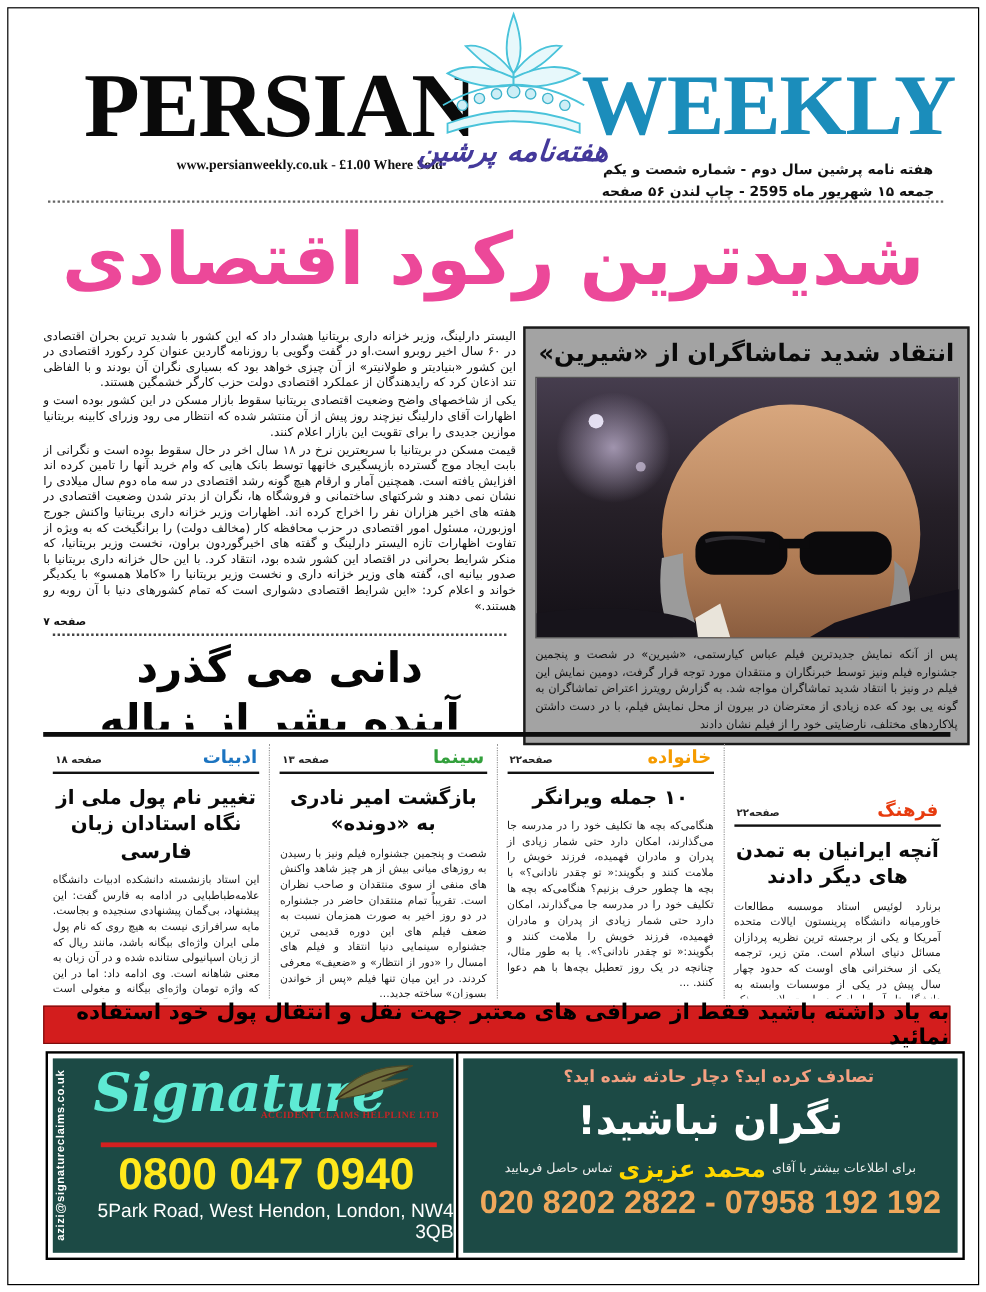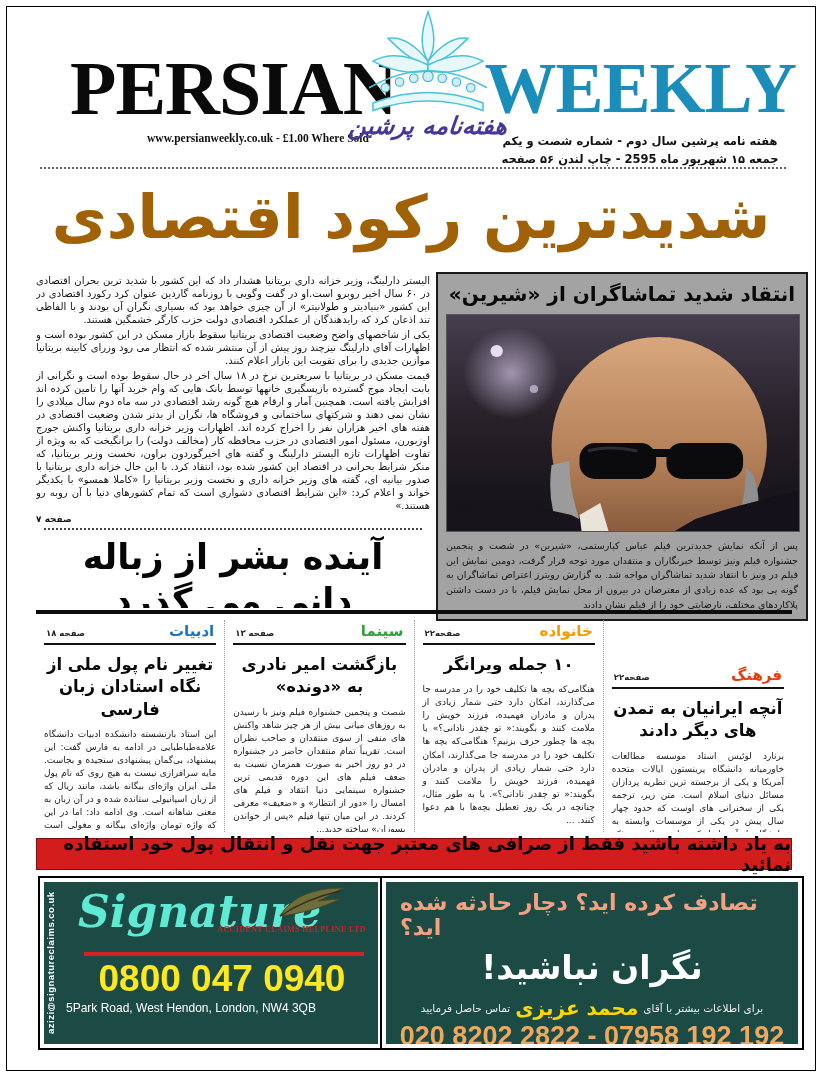--- a/index.html
+++ b/index.html
@@ -16,21 +16,21 @@
   #calligraphy{position:absolute;left:330px;top:112px;width:196px;text-align:center;
      font-size:24px;font-weight:bold;font-style:italic;color:#44399b;transform:skewX(-6deg);}
   #weekly-title{position:absolute;right:26px;top:52px;font-family:"Liberation Serif",serif;
      font-weight:bold;font-size:72px;letter-spacing:-1px;line-height:1;}
   #fa-lines{position:absolute;right:32px;top:132px;width:300px;text-align:center;direction:rtl;
      font-size:11.5px;font-weight:bold;color:#111;line-height:1.6;}
   .dotline1{position:absolute;left:40px;right:36px;top:167px;border-top:2px dotted #666;}
 
   
   #headline{position:absolute;left:16px;right:16px;top:172px;text-align:center;direction:rtl;
-     font-size:60px;font-weight:bold;color:#a16207;line-height:1.5;}
+     font-size:60px;font-weight:bold;color:#ec4899;line-height:1.5;}
 
   
   #left-col{position:absolute;left:36px;top:274px;width:394px;height:334px;overflow:hidden;direction:rtl;}
   .art-p{font-size:10px;line-height:1.3;text-align:justify;color:#111;margin:0 0 2px 0;}
   .pageref{font-size:9px;font-weight:bold;color:#111;text-align:left;margin:1px 0;}
   .dotsep{border-top:2px dotted #444;margin:4px 8px 6px 8px;}
   .sec-headline-big{font-size:35px;font-weight:bold;color:#060606;text-align:center;line-height:1.25;}
 
   
   #photo-box{position:absolute;left:436px;top:272px;width:352px;border:2px solid #1a1a1a;
@@ -69,24 +69,24 @@
      font-family:"Liberation Sans",sans-serif;}
   .sig-logo-row{position:relative;margin:12px 12px 0 34px;height:56px;}
   .sig-script{position:absolute;left:0;top:-8px;font-family:"DejaVu Serif",serif;font-style:italic;
      font-weight:bold;font-size:44px;color:#5eead4;}
   .sig-feather{position:absolute;right:14px;top:-8px;width:74px;height:34px;}
   .sig-tag{position:absolute;right:0;bottom:16px;color:#c42525;font-size:8px;font-weight:bold;
      letter-spacing:.4px;font-family:Liberation Serif, serif;}
   .sig-rule{height:4px;background:#d42020;margin:2px 14px 2px 40px;}
   .sig-phone{text-align:center;color:#ffe81c;font-size:37px;font-weight:bold;line-height:1.15;
      font-family:"Liberation Sans",sans-serif;margin:2px 0 0 22px;}
-  .sig-addr{text-align:left;color:#fff;font-size:12px;margin-left:22px;
+  .sig-addr{text-align:right;color:#fff;font-size:16px;margin-left:22px;
      font-family:"Liberation Sans",sans-serif;}
 
-  .acc-line1{direction:rtl;text-align:left;font-size:22px;font-weight:bold;color:#f4a182;margin-top:8px;margin-left:14px;}
+  .acc-line1{direction:rtl;text-align:center;font-size:14px;font-weight:bold;color:#f4a182;margin-top:8px;margin-left:14px;}
   .acc-line2{direction:rtl;text-align:center;font-size:33px;font-weight:bold;color:#ffffff;margin:8px 0 9px 0;}
   .acc-contact{display:flex;direction:rtl;justify-content:center;align-items:center;gap:5px;
      color:#eeeeee;font-size:10.5px;}
   .acc-name{color:#ffd700;font-size:20px;font-weight:bold;}
   .acc-phones{direction:ltr;text-align:center;color:#f0a85c;font-size:27px;font-weight:bold;
      font-family:"Liberation Sans",sans-serif;margin-top:1px;}
 </style>
 </head>
 <body>
 
@@ -128,22 +128,22 @@
   <div class="dotline1"></div>
 
   <div id="headline">شدیدترین رکود اقتصادی</div>
 
   <div id="left-col">
     <p class="art-p">الیستر دارلینگ، وزیر خزانه داری بریتانیا هشدار داد که این کشور با شدید ترین بحران اقتصادی در ۶۰ سال اخیر روبرو است.او در گفت وگویی با روزنامه گاردین عنوان کرد رکورد اقتصادی در این کشور «بنیادیتر و طولانیتر» از آن چیزی خواهد بود که بسیاری نگران آن بودند و با الفاظی تند اذعان کرد که رایدهندگان از عملکرد اقتصادی دولت حزب کارگر خشمگین هستند.</p>
     <p class="art-p">یکی از شاخصهای واضح وضعیت اقتصادی بریتانیا سقوط بازار مسکن در این کشور بوده است و اظهارات آقای دارلینگ نیزچند روز پیش از آن منتشر شده که انتظار می رود وزرای کابینه بریتانیا موازین جدیدی را برای تقویت این بازار اعلام کنند.</p>
     <p class="art-p">قیمت مسکن در بریتانیا با سریعترین نرخ در ۱۸ سال اخر در حال سقوط بوده است و نگرانی از بابت ایجاد موج گسترده بازپسگیری خانهها توسط بانک هایی که وام خرید آنها را تامین کرده اند افزایش یافته است. همچنین آمار و ارقام هیچ گونه رشد اقتصادی در سه ماه دوم سال میلادی را نشان نمی دهند و شرکتهای ساختمانی و فروشگاه ها، نگران از بدتر شدن وضعیت اقتصادی در هفته های اخیر هزاران نفر را اخراج کرده اند. اظهارات وزیر خزانه داری بریتانیا واکنش جورج اوزبورن، مسئول امور اقتصادی در حزب محافظه کار (مخالف دولت) را برانگیخت که به ویژه از تفاوت اظهارات تازه الیستر دارلینگ و گفته های اخیرگوردون براون، نخست وزیر بریتانیا، که منکر شرایط بحرانی در اقتصاد این کشور شده بود، انتقاد کرد. با این حال خزانه داری بریتانیا با صدور بیانیه ای، گفته های وزیر خزانه داری و نخست وزیر بریتانیا را «کاملا همسو» با یکدیگر خواند و اعلام کرد: «این شرایط اقتصادی دشواری است که تمام کشورهای دنیا با آن روبه رو هستند.»</p>
     <div class="pageref">صفحه ۷</div>
     <div class="dotsep"></div>
+    <div class="sec-headline-big">دانی می گذرد</div>
     <div class="sec-headline-big">آینده بشر از زباله</div>
-    <div class="sec-headline-big">دانی می گذرد</div>
     <div class="pageref">صفحه ۸</div>
   </div>
 
   <div id="photo-box">
     <div id="photo-title">انتقاد شدید تماشاگران از «شیرین»</div>
     <svg id="photo" viewBox="0 0 340 216" preserveAspectRatio="none">
       <defs>
         <linearGradient id="bgGrad" x1="0" y1="0" x2="0" y2="1">
           <stop offset="0" stop-color="#463d4e"></stop>
             <stop offset="0.5" stop-color="#262028"></stop>

